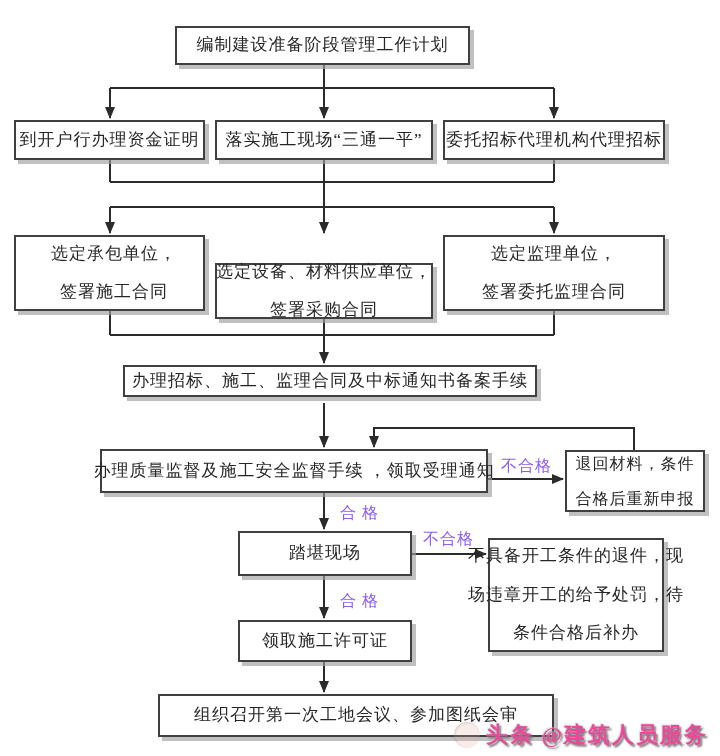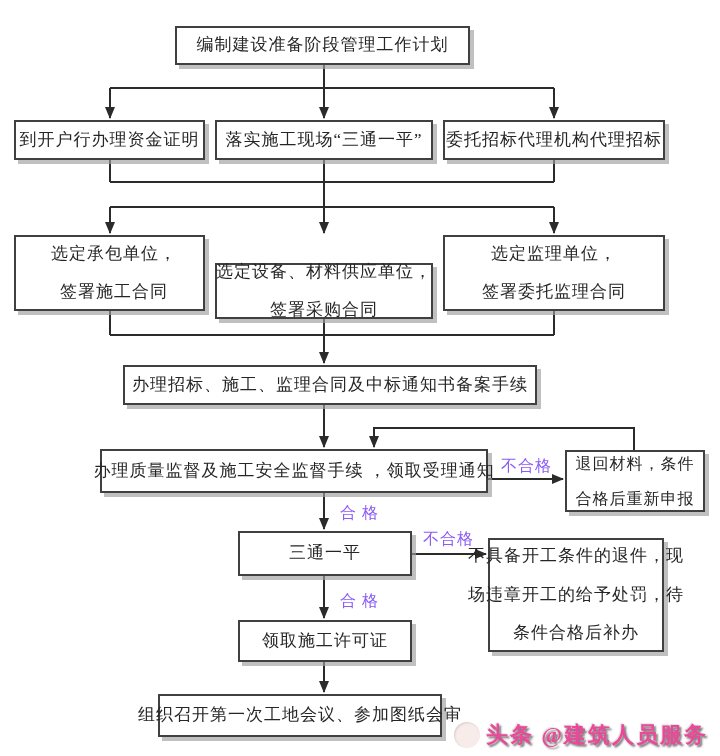--- a/index.html
+++ b/index.html
@@ -99,50 +99,50 @@
   </div>
   <div class="node gap17" style="left:215px;top:235px;width:218px;height:56px;margin-top:28px;">
     <div class="ln">选定设备、材料供应单位，</div>
     <div class="ln">签署采购合同</div>
   </div>
   <div class="node gap17" style="left:443px;top:235px;width:222px;height:76px;">
     <div class="ln">选定监理单位，</div>
     <div class="ln">签署委托监理合同</div>
   </div>
 
-  <div class="node" style="left:123px;top:365px;width:414px;height:40px;">
+  <div class="node" style="left:123px;top:365px;width:414px;height:32px;">
     <span class="ln">办理招标、施工、监理合同及中标通知书备案手续</span>
   </div>
 
   <div class="node" style="left:100px;top:449px;width:388px;height:44px;">
     <span class="ln">办理质量监督及施工安全监督手续 ，领取受理通知</span>
   </div>
   <div class="edge-label" style="left:501px;top:456px;">不合格</div>
   <div class="node gap8" style="left:565px;top:450px;width:140px;height:62px;font-size:16px;">
     <div class="ln">退回材料，条件</div>
     <div class="ln">合格后重新申报</div>
   </div>
 
   <div class="edge-label" style="left:340px;top:503px;">合 格</div>
   <div class="node" style="left:238px;top:531px;width:174px;height:45px;">
-    <span class="ln">三通一平</span>
+    <span class="ln">踏堪现场</span>
   </div>
   <div class="edge-label" style="left:423px;top:529px;">不合格</div>
   <div class="node gap18" style="left:488px;top:538px;width:176px;height:114px;">
     <div class="ln">不具备开工条件的退件，现</div>
     <div class="ln">场违章开工的给予处罚，待</div>
     <div class="ln">条件合格后补办</div>
   </div>
 
   <div class="edge-label" style="left:340px;top:591px;">合 格</div>
   <div class="node" style="left:238px;top:620px;width:174px;height:42px;">
     <span class="ln">领取施工许可证</span>
   </div>
 
-  <div class="node" style="left:158px;top:694px;width:284px;height:43px;">
+  <div class="node" style="left:158px;top:694px;width:396px;height:43px;">
     <span class="ln">组织召开第一次工地会议、参加图纸会审</span>
   </div>
 
   <div class="watermark">
     <span class="wm-circle"></span>
     <span class="wm-text">头条 @建筑人员服务</span>
   </div>
 
 </div>
 

